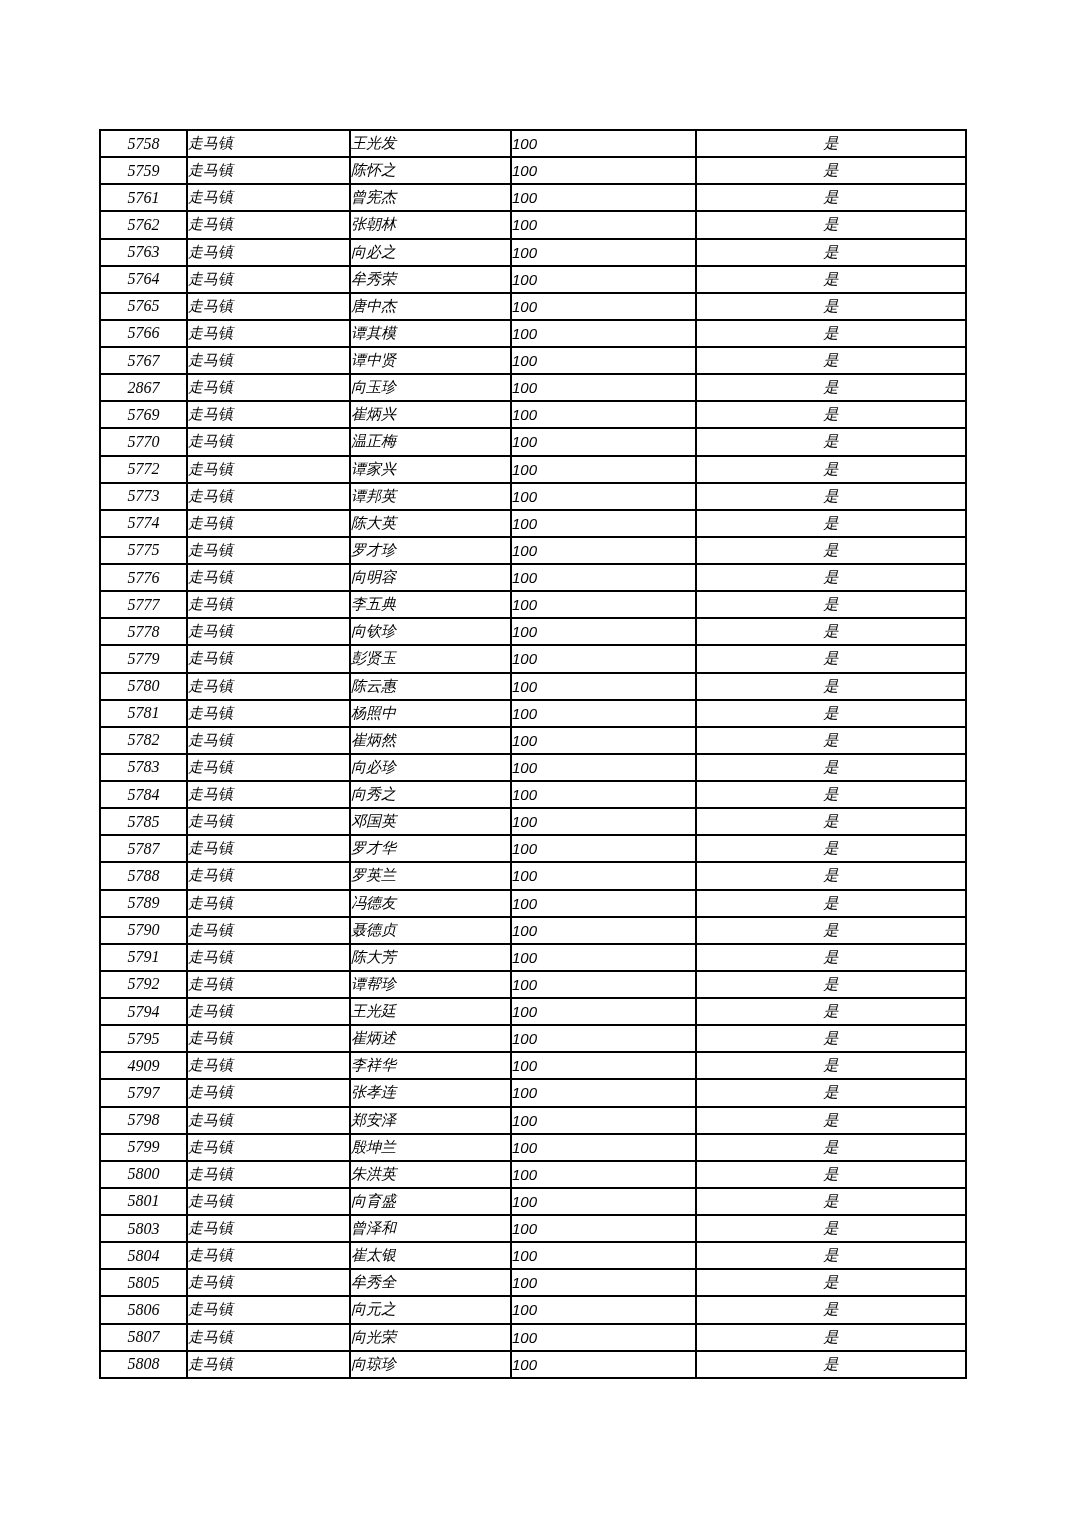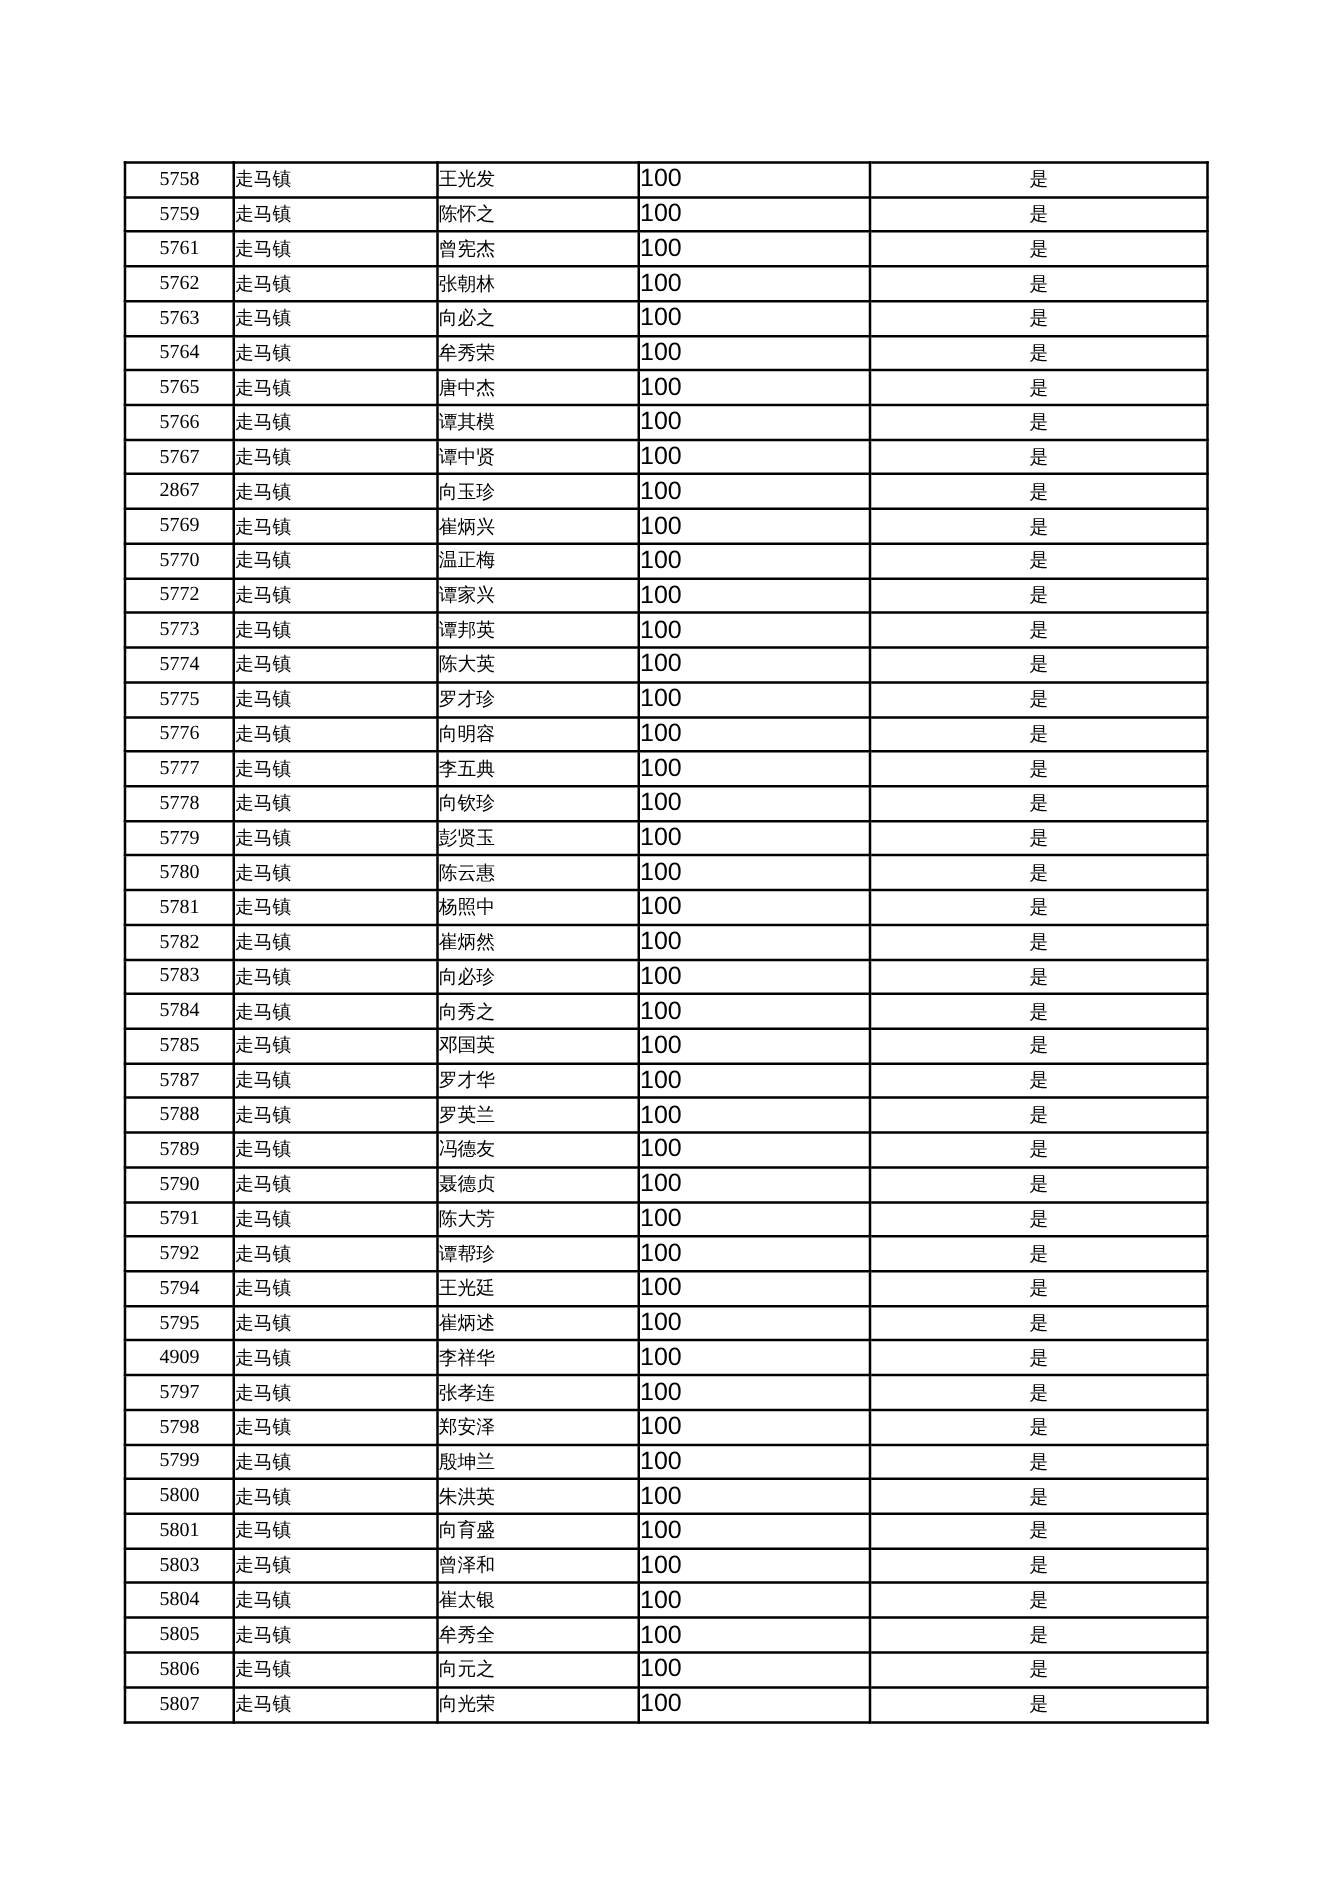--- a/index.html
+++ b/index.html
@@ -24,20 +24,21 @@
     background: #ffffff;
   }
   table.sheet-table {
     position: absolute;
     left: 99px;
     top: 129px;
     width: 866px;
     height: 1250px;
     border-collapse: collapse;
     table-layout: fixed;
+    font-style: italic;
   }
   table.sheet-table td {
     border: 2px solid #000000;
     overflow: hidden;
     white-space: nowrap;
     vertical-align: middle;
     padding: 0;
   }
   td.c-id {
     text-align: center;
@@ -46,21 +47,21 @@
   }
   td.c-town, td.c-name {
     text-align: left;
     padding-left: 5px;
     font-size: 15px;
     font-family: "Liberation Serif", "DejaVu Serif", serif;
   }
   td.c-score {
     text-align: left;
     padding-left: 3px;
-    font-size: 20px;
+    font-size: 15px;
     font-family: "Liberation Sans", "DejaVu Sans", sans-serif;
   }
   td.c-flag {
     text-align: center;
     font-size: 15px;
     font-family: "Liberation Serif", "DejaVu Serif", serif;
   }
 </style>
 </head>
 <body>
@@ -383,15 +384,22 @@
           <td class="c-score">100</td>
           <td class="c-flag">是</td>
         </tr>
         <tr>
           <td class="c-id">5807</td>
           <td class="c-town">走马镇</td>
           <td class="c-name">向光荣</td>
           <td class="c-score">100</td>
           <td class="c-flag">是</td>
         </tr>
+        <tr>
+          <td class="c-id">5808</td>
+          <td class="c-town">走马镇</td>
+          <td class="c-name">向琼珍</td>
+          <td class="c-score">100</td>
+          <td class="c-flag">是</td>
+        </tr>
       </tbody>
   </table>
 </div>
 
 </body></html>

